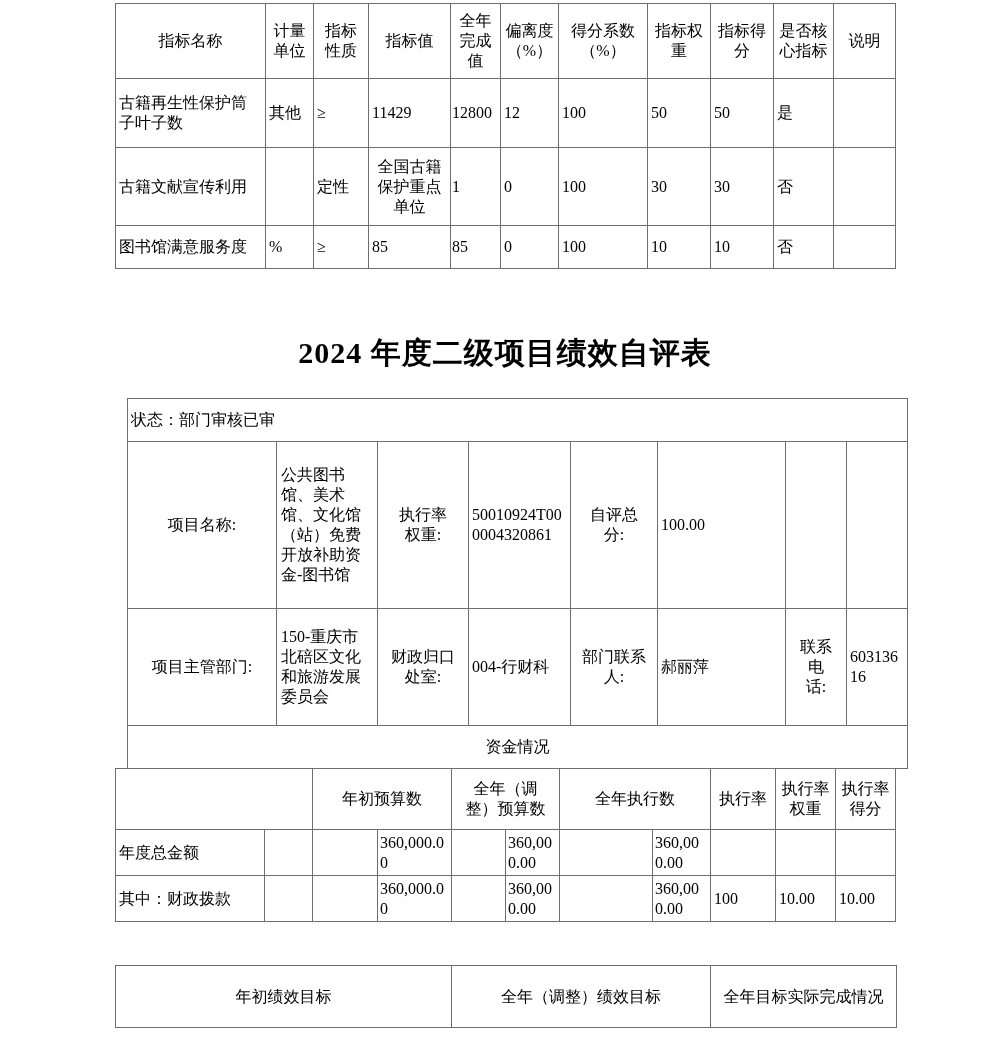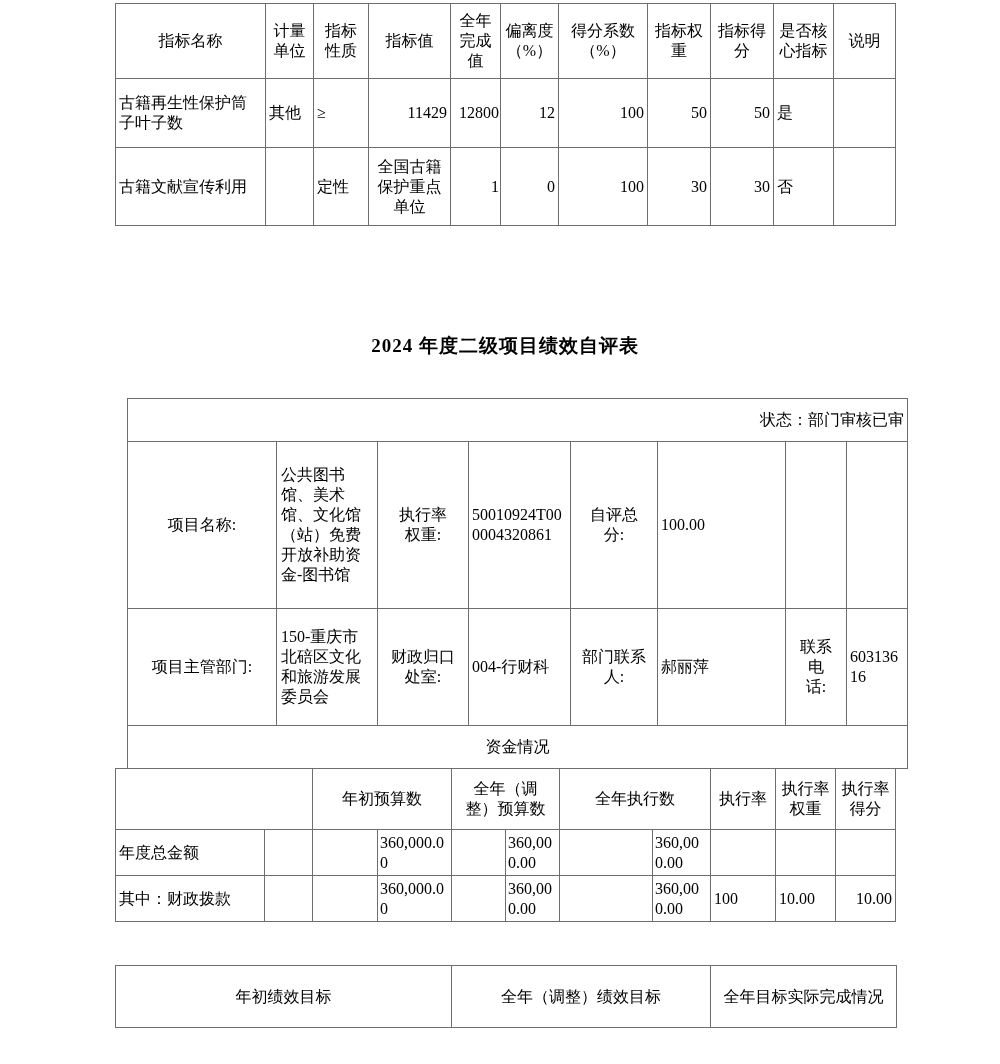--- a/index.html
+++ b/index.html
@@ -11,30 +11,30 @@
   table{border-collapse:collapse;position:absolute;table-layout:fixed;}
   td{
     border:1px solid #6e6e6e;
     font-size:16px;line-height:20px;
     vertical-align:middle;
     padding:2px 3px;
     overflow:hidden;
     word-wrap:break-word;
   }
   .ctr{text-align:center;}
-  .rt{text-align:right;}
+  .rt{}
   .lt{text-align:left;}
   .brk{word-break:break-all;}
   .p8{padding:2px 8px;}
   .p10{padding:10px 10px;}
   .p13{padding:2px 13px;}
   .p14{padding:2px 14px;}
   .title{
     position:absolute;left:115px;top:333px;width:780px;
-    text-align:center;font-size:19px;font-weight:bold;
+    text-align:center;font-size:30px;font-weight:bold;
     letter-spacing:1px;
   }
 </style>
 </head>
 <body>
 
 <div class="page">
 
   <table style="left:115px;top:3px;width:781px;">
     <colgroup>
@@ -83,20 +83,33 @@
       <td class="lt">定性</td>
       <td class="ctr">全国古籍保护重点单位</td>
       <td class="rt" style="padding:2px 1px">1</td>
       <td class="rt">0</td>
       <td class="rt">100</td>
       <td class="rt">30</td>
       <td class="rt">30</td>
       <td class="lt">否</td>
       <td></td>
     </tr>
+    <tr style="height:43px">
+      <td class="lt" style="padding:2px 4px 2px 3px">图书馆满意服务度</td>
+      <td class="lt">%</td>
+      <td class="lt">≥</td>
+      <td class="rt">85</td>
+      <td class="rt" style="padding:2px 1px">85</td>
+      <td class="rt">0</td>
+      <td class="rt">100</td>
+      <td class="rt">10</td>
+      <td class="rt">10</td>
+      <td class="lt">否</td>
+      <td></td>
+    </tr>
   </tbody>
     </table>
 
   <div class="title">2024 年度二级项目绩效自评表</div>
 
   <table style="left:127px;top:398px;width:781px;">
     <colgroup>
       <col style="width:149px">
         <col style="width:101px">
         <col style="width:91px">

